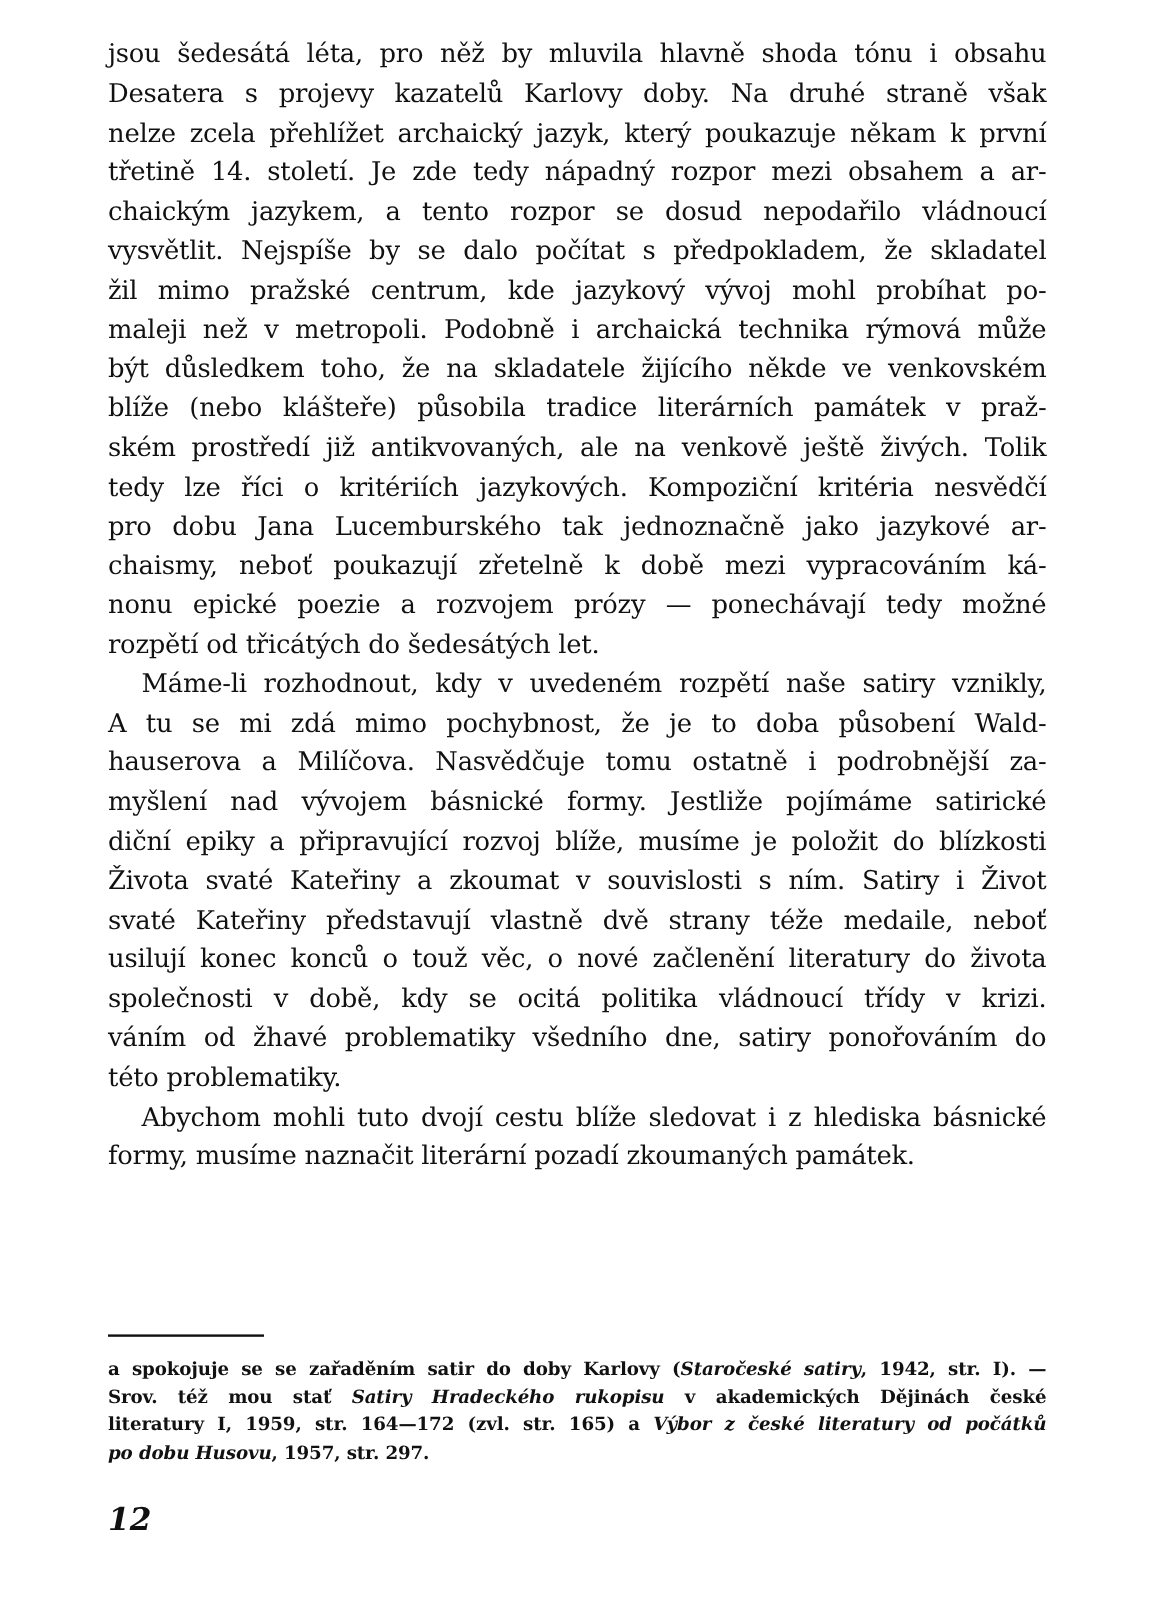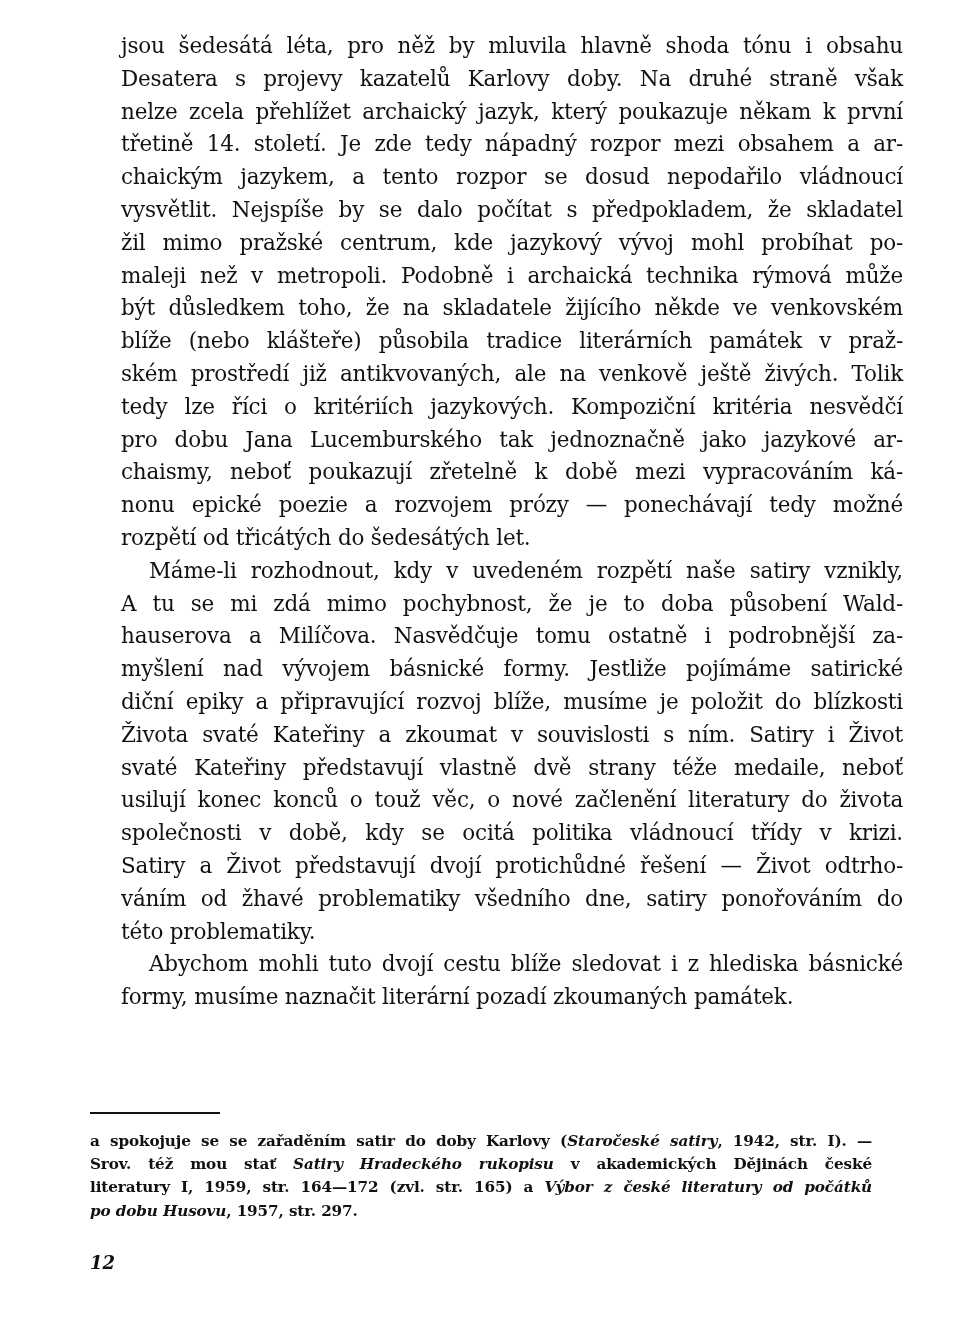--- a/index.html
+++ b/index.html
@@ -13,21 +13,20 @@
       position: relative;
       overflow: hidden;
       color: #111111;
       font-family: "DejaVu Serif", "Liberation Serif", serif;
     }
     .page {
       position: absolute;
       left: 90px;
       top: 30px;
       width: 782px;
-      margin-left: 31px;
     }
     .body-text {
       font-size: 21.5px;
       line-height: 32.8px;
       letter-spacing: -0.2px;
     }
     .line {
       display: block;
       text-align: justify;
       text-align-last: justify;
@@ -67,21 +66,21 @@
       height: 23.2px;
       font-weight: bold;
     }
     .footnotes i {
       font-style: italic;
     }
     .page-number {
       position: absolute;
       left: 90px;
       top: 1252px;
-      font-size: 18px;
+      font-size: 26px;
       font-weight: bold;
       font-style: italic;
     }
   </style>
 </head>
 <body>
 
 <div class="page">
   <div class="body-text">
 
@@ -107,21 +106,20 @@
     <div class="para">
       <span class="line indent">Máme-li rozhodnout, kdy v uvedeném rozpětí naše satiry vznikly,</span>
       <span class="line">A tu se mi zdá mimo pochybnost, že je to doba působení Wald-</span>
       <span class="line">hauserova a Milíčova. Nasvědčuje tomu ostatně i podrobnější za-</span>
       <span class="line">myšlení nad vývojem básnické formy. Jestliže pojímáme satirické</span>
       <span class="line">diční epiky a připravující rozvoj blíže, musíme je položit do blízkosti</span>
       <span class="line">Života svaté Kateřiny a zkoumat v souvislosti s ním. Satiry i Život</span>
       <span class="line">svaté Kateřiny představují vlastně dvě strany téže medaile, neboť</span>
       <span class="line">usilují konec konců o touž věc, o nové začlenění literatury do života</span>
       <span class="line">společnosti v době, kdy se ocitá politika vládnoucí třídy v krizi.</span>
-      <span class="line">Satiry a Život představují dvojí protichůdné řešení — Život odtrho-</span>
       <span class="line">váním od žhavé problematiky všedního dne, satiry ponořováním do</span>
       <span class="line last">této problematiky.</span>
     </div>
 
     <div class="para">
       <span class="line indent">Abychom mohli tuto dvojí cestu blíže sledovat i z hlediska básnické</span>
       <span class="line last">formy, musíme naznačit literární pozadí zkoumaných památek.</span>
     </div>
 
   </div>

